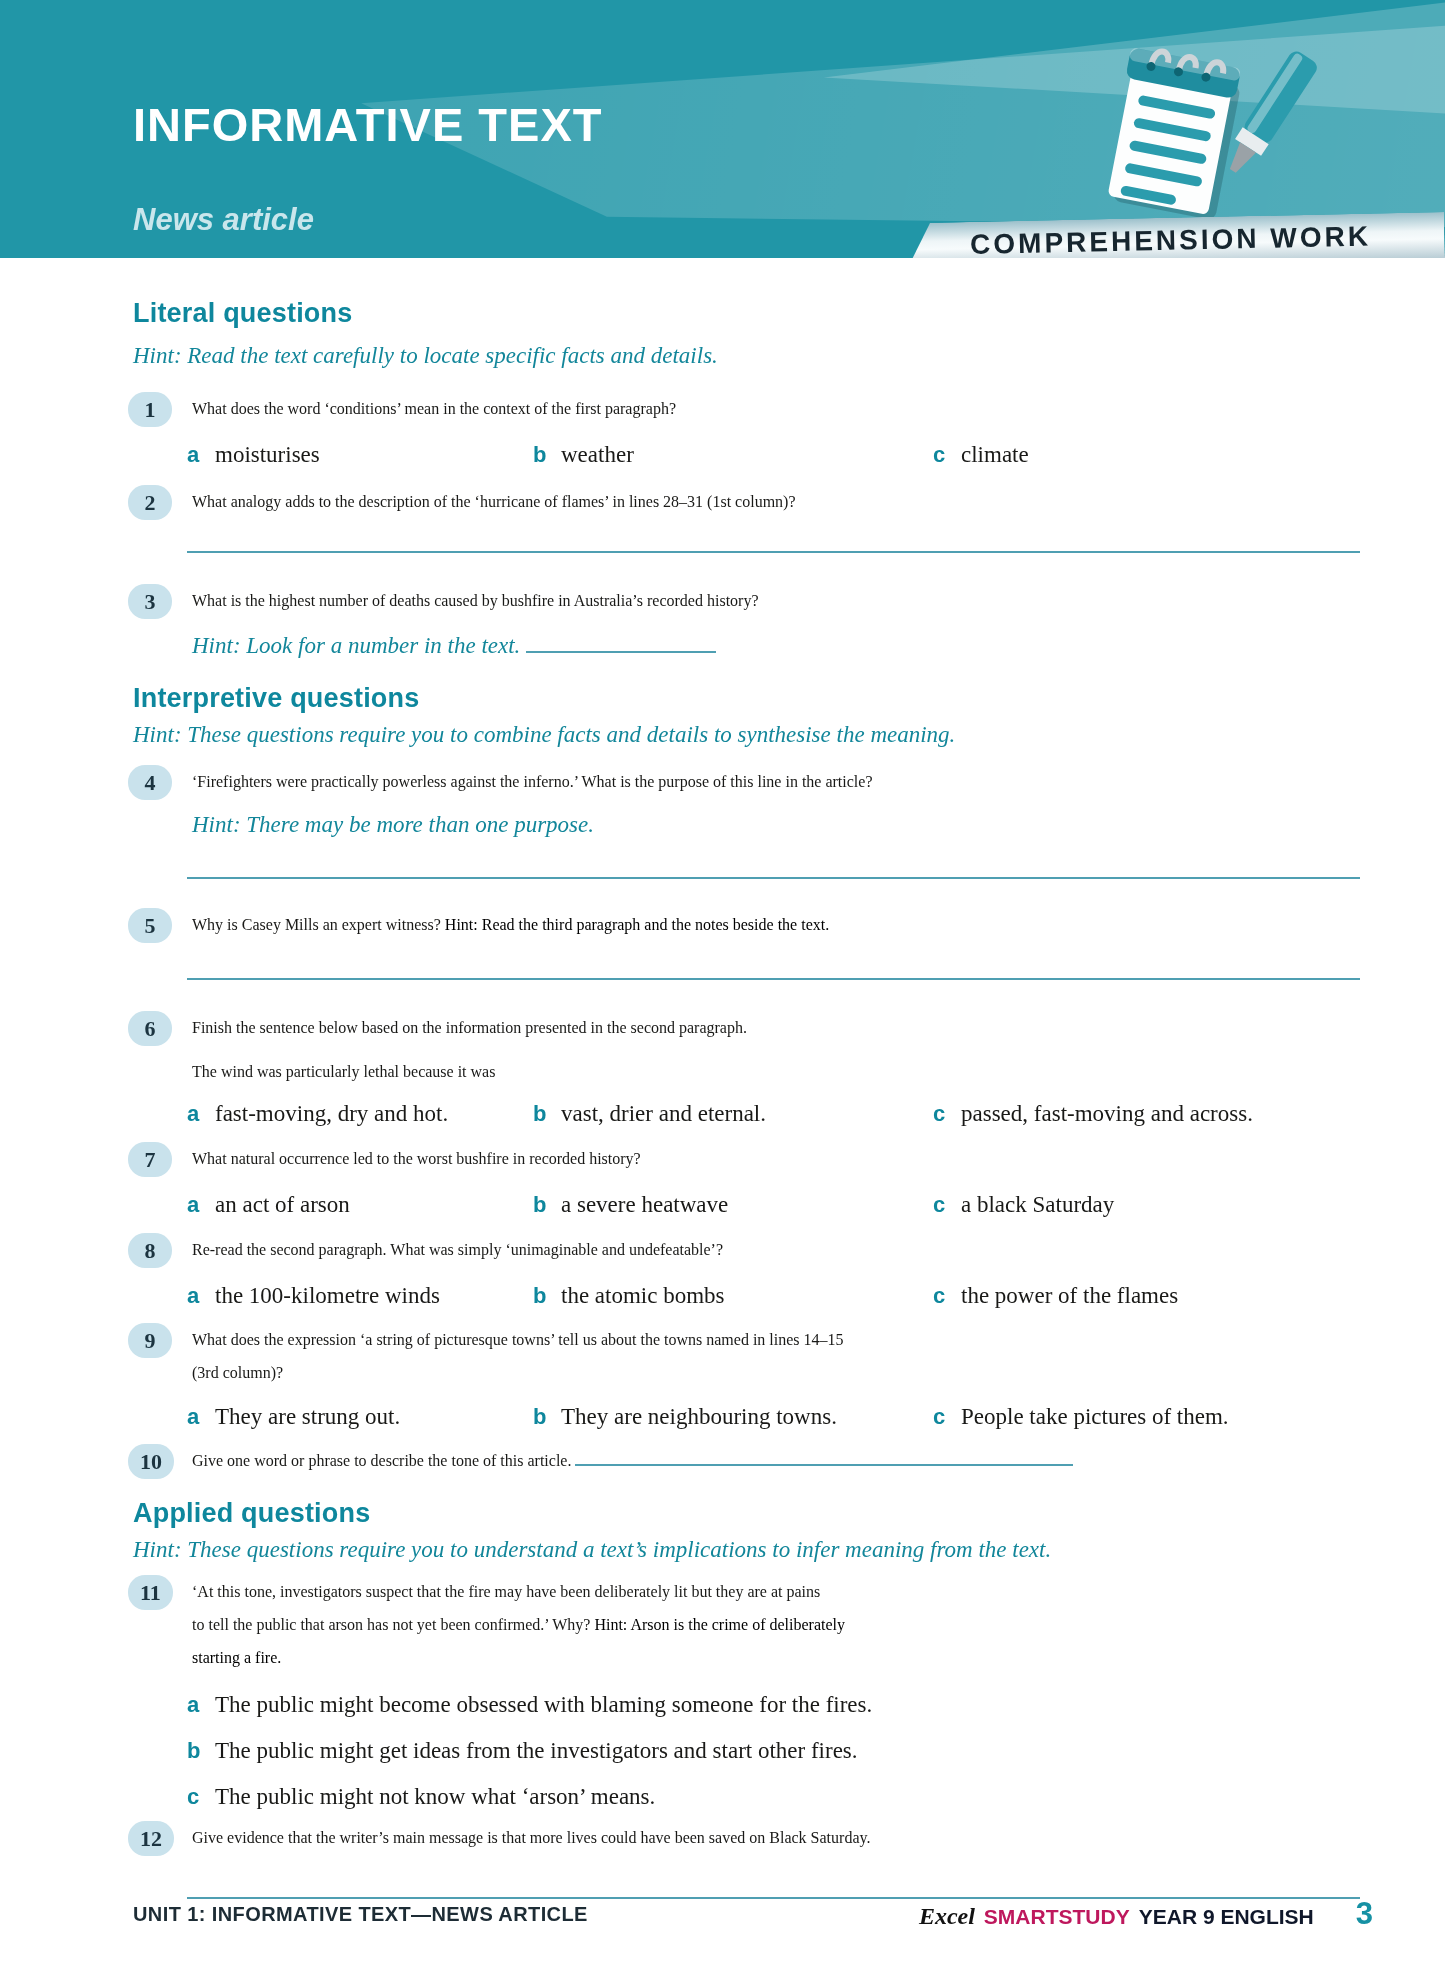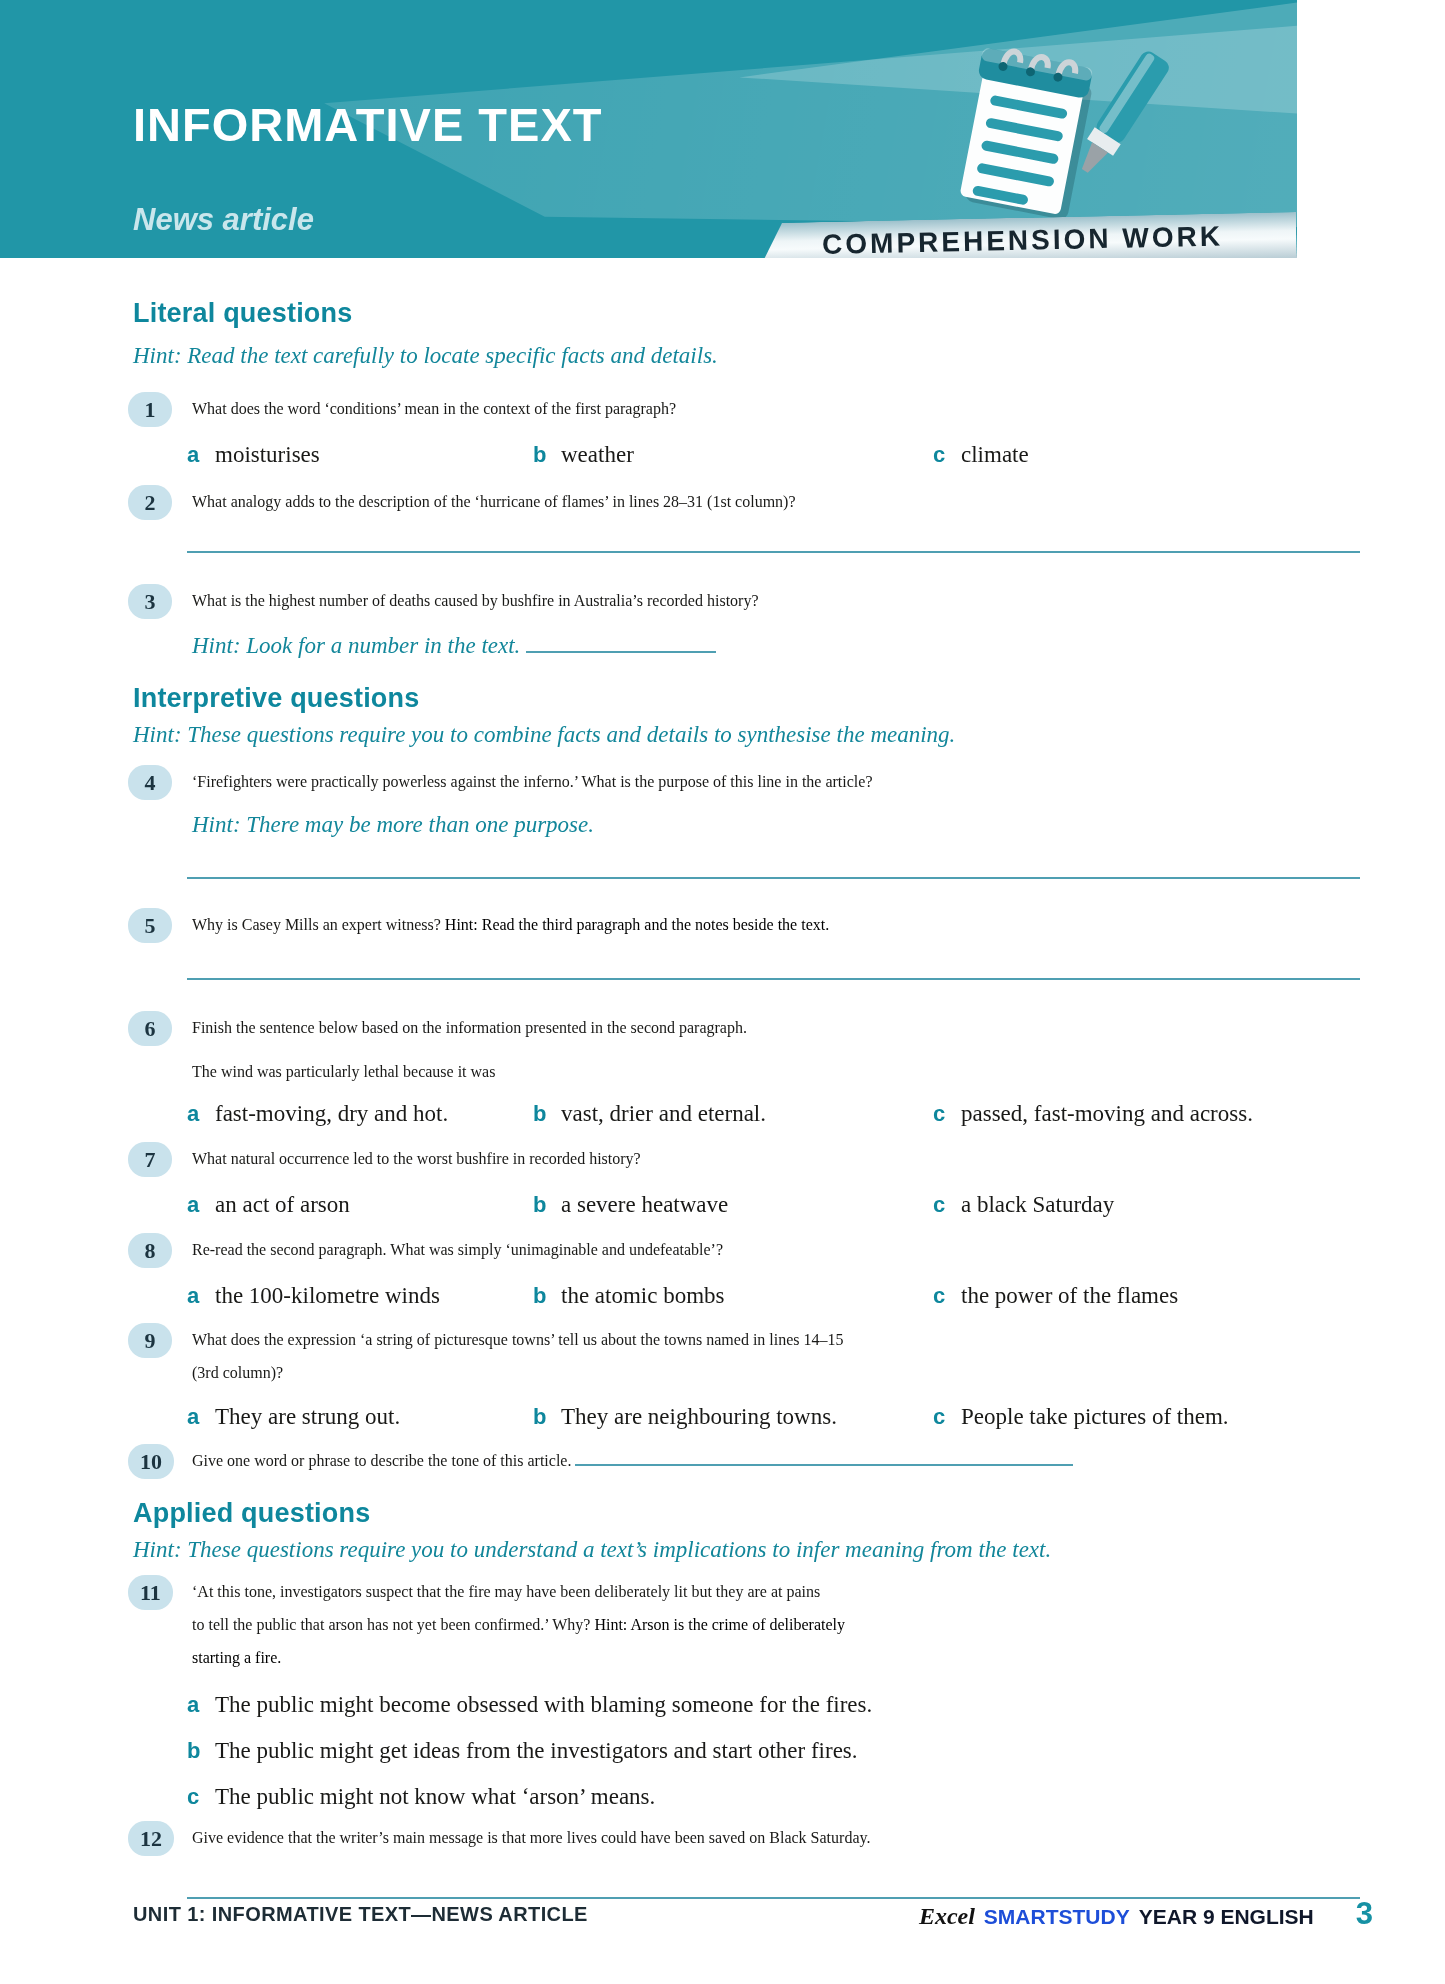--- a/index.html
+++ b/index.html
@@ -1,20 +1,20 @@
 <!DOCTYPE html>
 <html><head>
 <meta charset="utf-8">
 <style>
   html,body{margin:0;padding:0;background:#ffffff;}
   .page{position:relative;width:1445px;height:1984px;background:#ffffff;overflow:hidden;
         font-family:"Liberation Serif",serif;color:#191917;}
 
   
-  .header{position:absolute;top:0;left:0;width:1297px;height:258px;background:#2196a7;overflow:hidden;}
+  .header{position:absolute;top:0;left:0;width:1445px;height:258px;background:#2196a7;overflow:hidden;}
   .wedge{position:absolute;inset:0;pointer-events:none;}
   .w1{background:linear-gradient(100deg,rgba(255,255,255,0.10),rgba(255,255,255,0.22));
       clip-path:polygon(25% 40%,100% 10%,100% 88%,42% 84%);}
   .w2{background:rgba(255,255,255,0.20);clip-path:polygon(57% 30%,100% 1%,100% 44%);}
   .title{position:absolute;left:133px;top:100px;margin:0;
          font:800 47px/50px "Liberation Sans",sans-serif;color:#ffffff;letter-spacing:1px;}
   .subtitle{position:absolute;left:133px;top:203px;
             font:700 italic 31px/34px "Liberation Sans",sans-serif;color:#c9e6ec;}
   .hdr-icon{position:absolute;right:128px;top:42px;}
   .banner{position:absolute;right:0;bottom:0;width:548px;height:46px;
@@ -44,21 +44,21 @@
   .opts-stacked .opt{margin-left:54px;margin-top:14px;}
   .aline{height:0;border-bottom:2px solid #4f9fb2;margin-left:54px;width:1173px;}
   .iline{display:inline-block;border-bottom:2px solid #4f9fb2;height:20px;vertical-align:baseline;}
 
   
   .footer{position:absolute;left:133px;right:72px;top:1898px;
           display:flex;justify-content:space-between;align-items:center;}
   .f-left{font:700 20px/24px "Liberation Sans",sans-serif;color:#1d2c35;letter-spacing:0.4px;}
   .f-right{display:flex;align-items:baseline;}
   .f-excel{font:700 italic 24px/24px "Liberation Serif",serif;color:#121212;margin-right:9px;}
-  .f-smart{font:700 21px/24px "Liberation Sans",sans-serif;color:#1d4ed8;margin-right:9px;}
+  .f-smart{font:700 21px/24px "Liberation Sans",sans-serif;color:#be185d;margin-right:9px;}
   .f-rest{font:700 21px/24px "Liberation Sans",sans-serif;color:#0f172a;}
   .f-page{font:700 31px/31px "Liberation Sans",sans-serif;color:#1691a4;margin-left:42px;}
 </style>
 </head>
 <body>
 
 <div class="page">
 
   <div class="header">
     <div class="wedge w1"></div>

